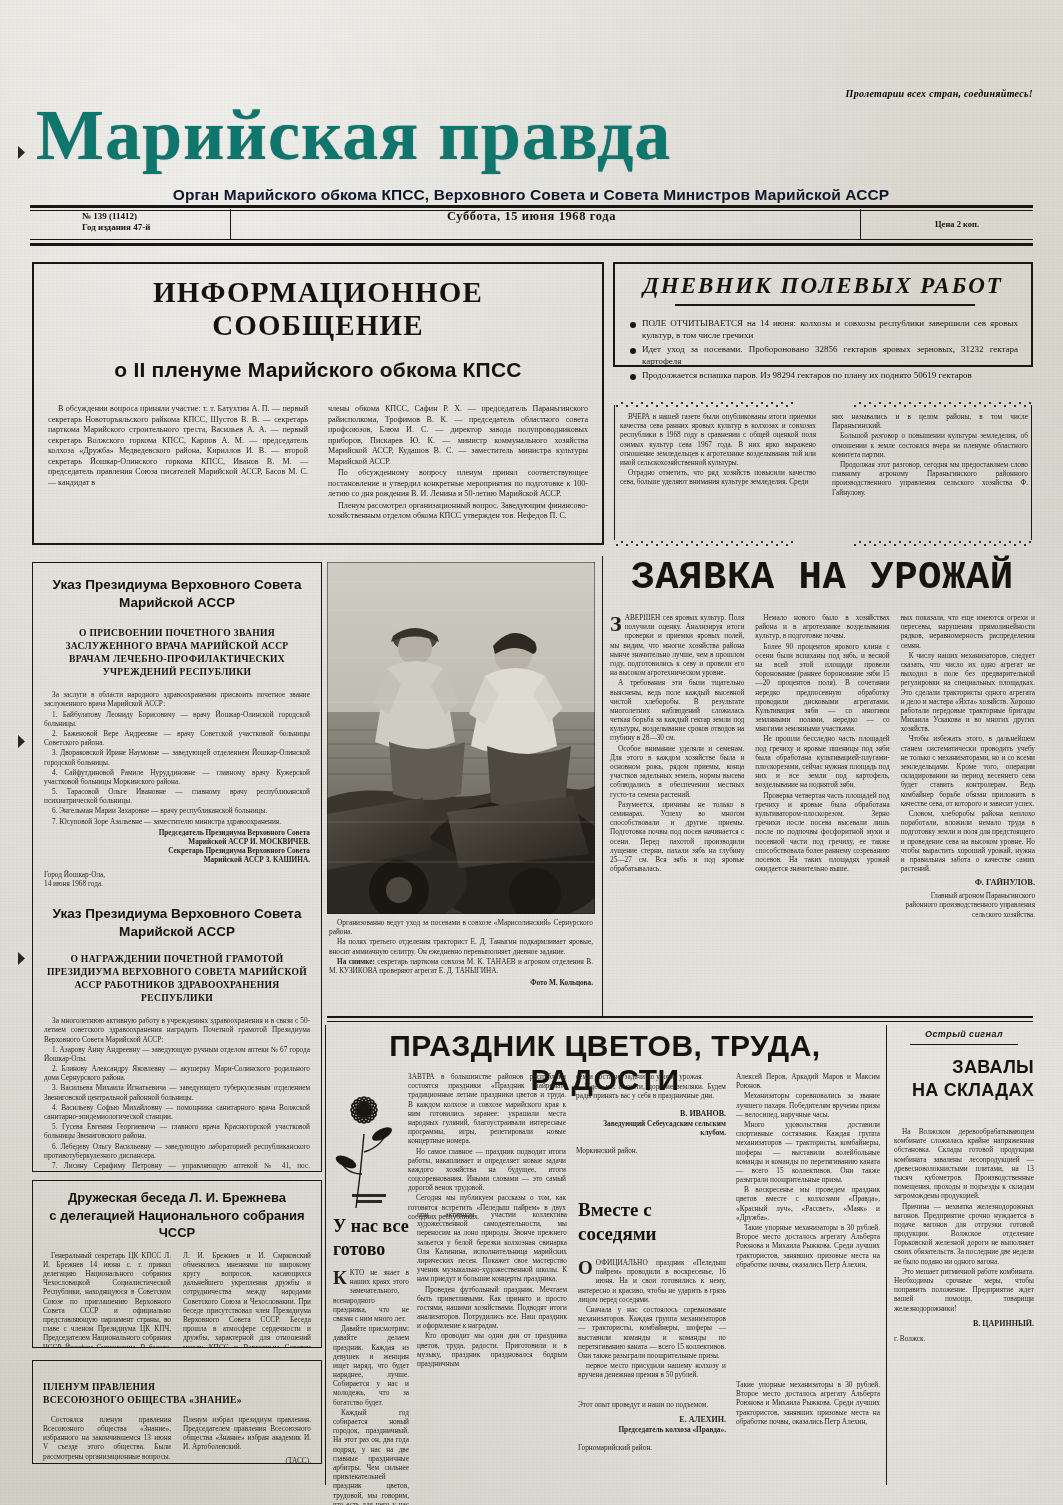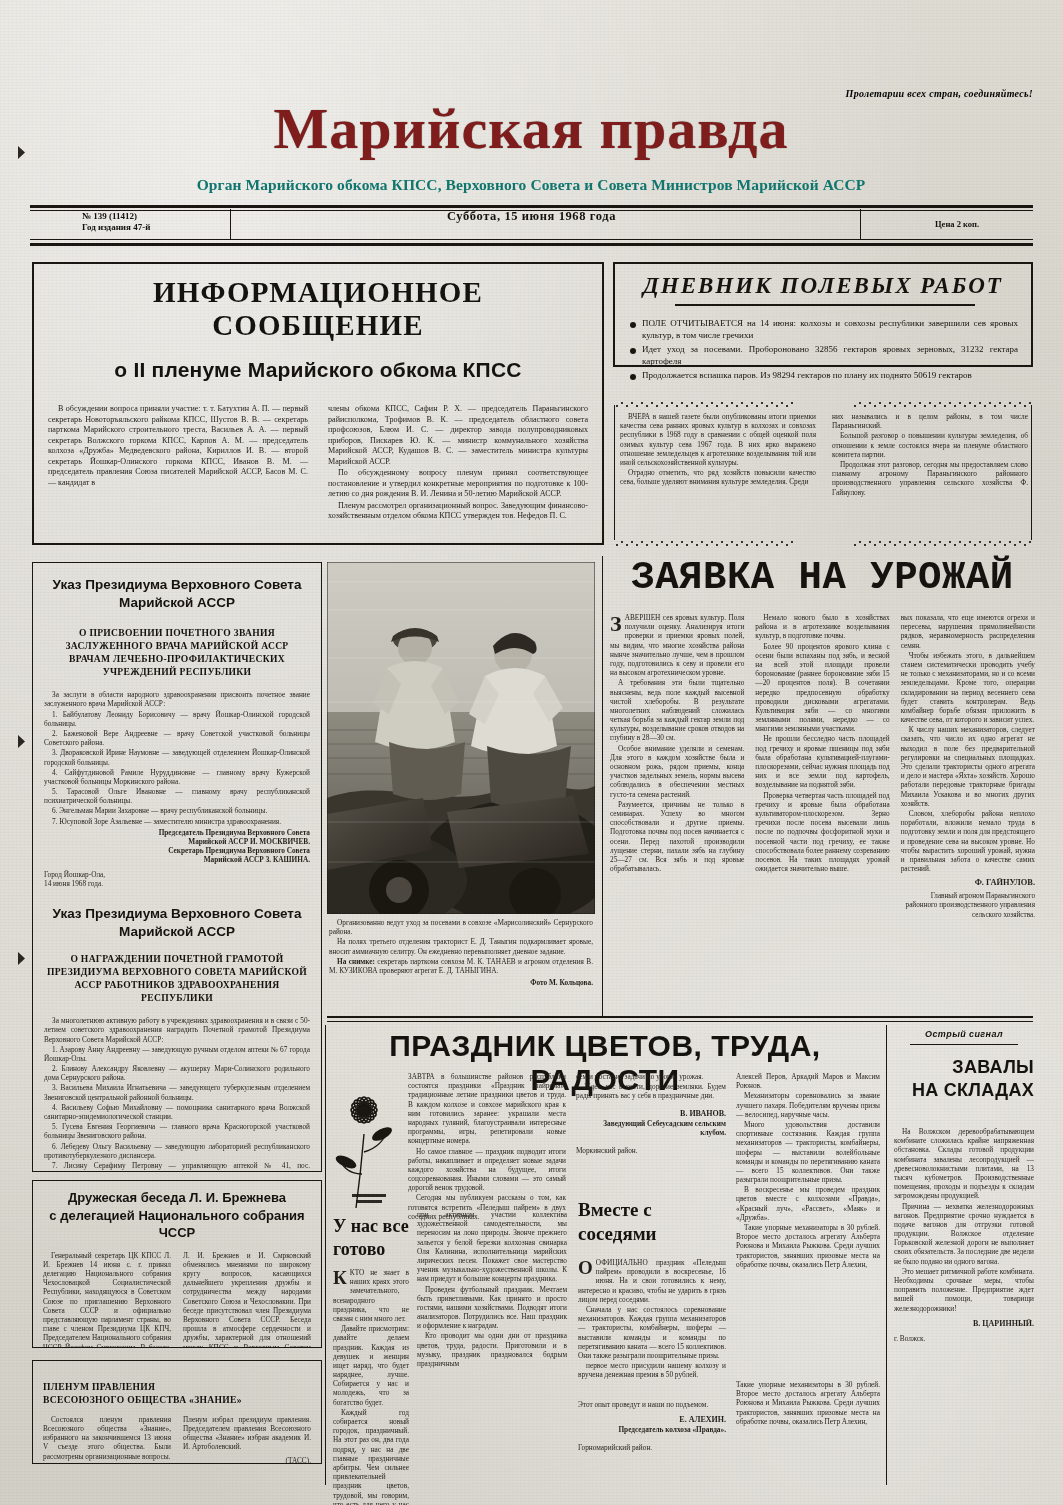--- a/index.html
+++ b/index.html
@@ -21,26 +21,26 @@
   .grain{position:absolute;inset:0;opacity:.32;pointer-events:none;
     background-image:
       repeating-linear-gradient(0deg, rgba(0,0,0,.05) 0 1px, rgba(0,0,0,0) 1px 3px),
       repeating-linear-gradient(90deg, rgba(0,0,0,.035) 0 1px, rgba(0,0,0,0) 1px 4px);
   }
   .wrap{position:absolute;left:0;top:0;width:1063px;height:1505px;}
 
   
   .slogan{position:absolute;right:30px;top:88px;font-style:italic;font-weight:bold;
     font-size:10px;letter-spacing:.3px;color:#000000;}
-  .masthead{position:absolute;left:36px;top:101px;width:990px;text-align:center;
-    font-family:"Liberation Serif", serif;font-weight:bold;font-size:58px;line-height:.96;
-    letter-spacing:1px;color:#7f1d1d;
+  .masthead{position:absolute;left:36px;top:101px;width:990px;text-align:left;
+    font-family:"Liberation Serif", serif;font-weight:bold;font-size:72px;line-height:.96;
+    letter-spacing:1px;color:#0f766e;
     text-shadow:0 0 1px rgba(0,0,0,.5);}
-  .subhead{position:absolute;left:36px;top:176px;width:990px;text-align:center;
-    font-family:Liberation Serif, serif;font-weight:bold;font-size:15.5px;letter-spacing:.1px;color:#0f766e;}
+  .subhead{position:absolute;left:36px;top:186px;width:990px;text-align:center;
+    font-family:Liberation Sans, sans-serif;font-weight:bold;font-size:15.5px;letter-spacing:.1px;color:#0f172a;}
   .rule-thick{position:absolute;left:30px;width:1003px;height:3px;background:#1a1713;}
   .rule-thin{position:absolute;left:30px;width:1003px;height:1px;background:#1a1713;}
   .infobar{position:absolute;left:30px;top:209px;width:1003px;height:30px;}
   .infobar .cell{position:absolute;top:2px;font-size:9px;line-height:1.25;color:#15130f;font-weight:bold;}
   .infobar .vdiv{position:absolute;top:0;width:1px;height:30px;background:#1a1713;}
   .infobar .center{left:0;width:1003px;text-align:center;top:7px;font-size:12.5px;
     font-family:"Liberation Serif",serif;font-weight:bold;letter-spacing:.6px;}
 
   
   .box{position:absolute;box-sizing:border-box;}
@@ -297,22 +297,22 @@
         <p>Разумеется, причины не только в семинарах. Успеху во многом способствовали и другие приемы. Подготовка почвы под посев начинается с осени. Перед пахотой производили лущение стерни, пахали зябь на глубину 25—27 см. Вся зябь и под яровые обрабатывалась.</p>
       </div>
       <div style="flex:1;" class="tiny blur">
         <p>Немало нового было в хозяйствах района и в агротехнике возделывания культур, в подготовке почвы.</p>
         <p>Более 90 процентов ярового клина с осени были вспаханы под зябь, и весной на всей этой площади провели боронование (раннее боронование зяби 15—20 процентов поля). В сочетании нередко предпосевную обработку проводили дисковыми агрегатами. Культивация зяби — со многими земляными полями, нередко — со многими земляными участками.</p>
         <p>Не прошли бесследно часть площадей под гречиху и яровые пшеницы под зяби была обработана культивацией-плугами-плоскорезами, сейчас нужная площадь под них и все земли под картофель, возделывание на поднятой зяби.</p>
         <p>Проверка четвертая часть площадей под гречиху и яровые была обработана культиватором-плоскорезом. Зерно гречихи после посева высевали лишь после по подпочвы фосфоритной муки и посевной части под гречиху, ее также способствовала более раннему созреванию посевов. На таких площадях урожай ожидается значительно выше.</p>
       </div>
       <div style="flex:1;" class="tiny blur">
         <p style="text-indent:0;">вых показала, что еще имеются огрехи и пересевы, нарушения прямолинейности рядков, неравномерность распределения семян.</p>
+        <p>К числу наших механизаторов, следует сказать, что число их одно агрегат не выходил в поле без предварительной регулировки на специальных площадках. Это сделали трактористы одного агрегата и дело и мастера «Яхта» хозяйств. Хорошо работали передовые тракторные бригады Михаила Ускакова и во многих других хозяйств.</p>
         <p>Чтобы избежать этого, в дальнейшем станем систематически проводить учебу не только с механизаторами, но и со всеми земледельцами. Кроме того, операции складировании на период весеннего сева будет ставить контролерам. Ведь комбайнер борьбе обязан приложить в качестве сева, от которого и зависит успех.</p>
-        <p>К числу наших механизаторов, следует сказать, что число их одно агрегат не выходил в поле без предварительной регулировки на специальных площадках. Это сделали трактористы одного агрегата и дело и мастера «Яхта» хозяйств. Хорошо работали передовые тракторные бригады Михаила Ускакова и во многих других хозяйств.</p>
         <p>Словом, хлеборобы района неплохо поработали, вложили немало труда в подготовку земли и поля для предстоящего и проведение сева на высоком уровне. Но чтобы вырастить хороший урожай, нужна и правильная забота о качестве самих растений.</p>
         <div class="b" style="text-align:right;margin-top:5px;font-size:8.4px;">Ф. ГАЙНУЛОВ.</div>
         <div style="text-align:right;font-size:7.2px;line-height:1.32;margin-top:3px;">Главный агроном Параньгинского районного производственного управления сельского хозяйства.</div>
       </div>
     </div>
   </div>
 
   <div class="hline2" style="left:327px;top:1016px;width:706px;"></div>
   <div class="hline" style="left:327px;top:1021px;width:706px;"></div>
 

